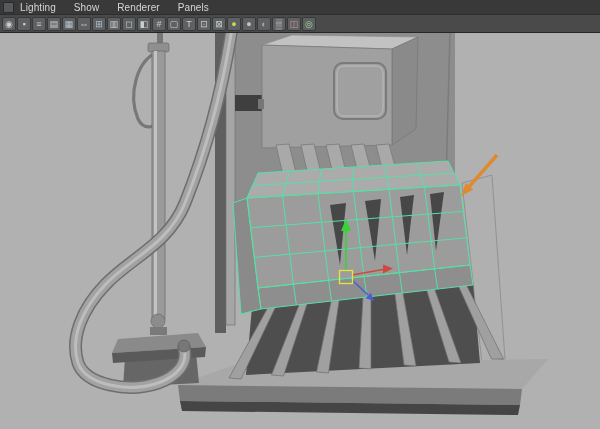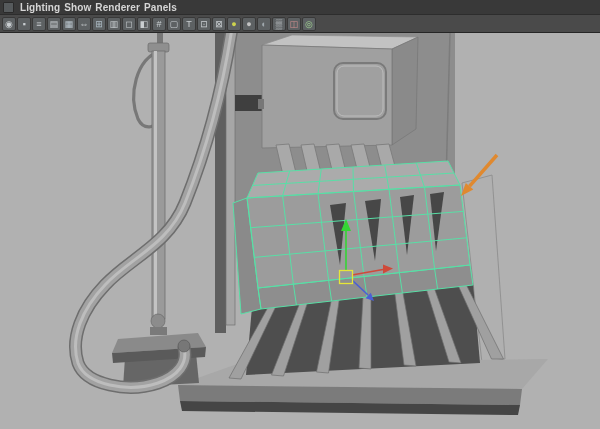--- a/index.html
+++ b/index.html
@@ -11,21 +11,21 @@
   }
   
   .menubar{
     height:14px;background:#393939;display:flex;align-items:center;
     padding:0 3px;border-bottom:1px solid #2d2d2d;
   }
   .mb-icon{
     width:9px;height:9px;background:#565a5c;border:1px solid #2a2a2a;
     display:inline-block;margin-right:6px;border-radius:1px;
   }
-  .menu-items{display:flex;gap:4px;font-weight:bold;}
+  .menu-items{display:flex;gap:18px;}
   .menu-item{
     color:#d6d6d6;font-size:10px;line-height:13px;cursor:default;
     letter-spacing:0.1px;
   }
   
   .toolbar{
     height:17px;background:#4a4a4a;display:flex;align-items:center;
     padding:0 2px;border-bottom:1px solid #262626;
   }
   .tb-icons{display:flex;}

